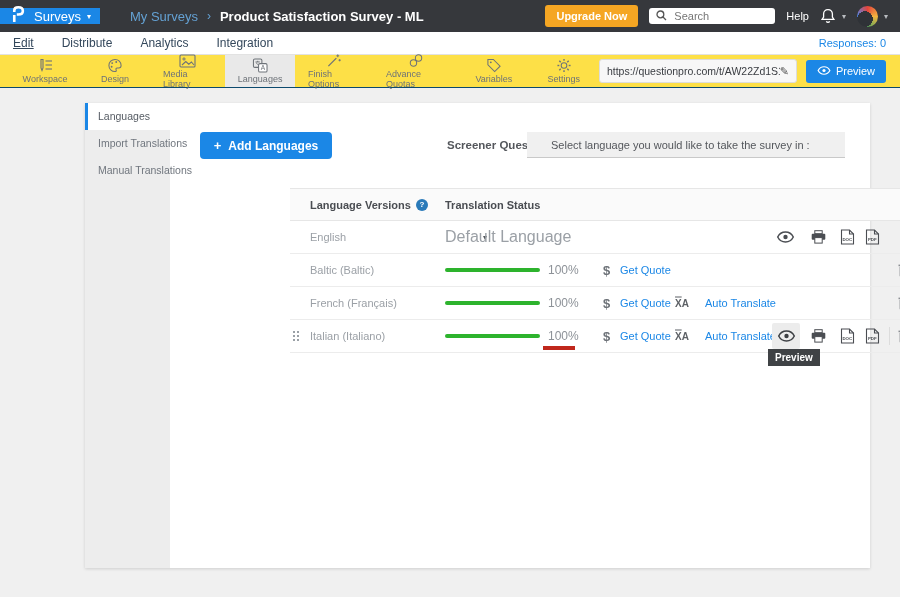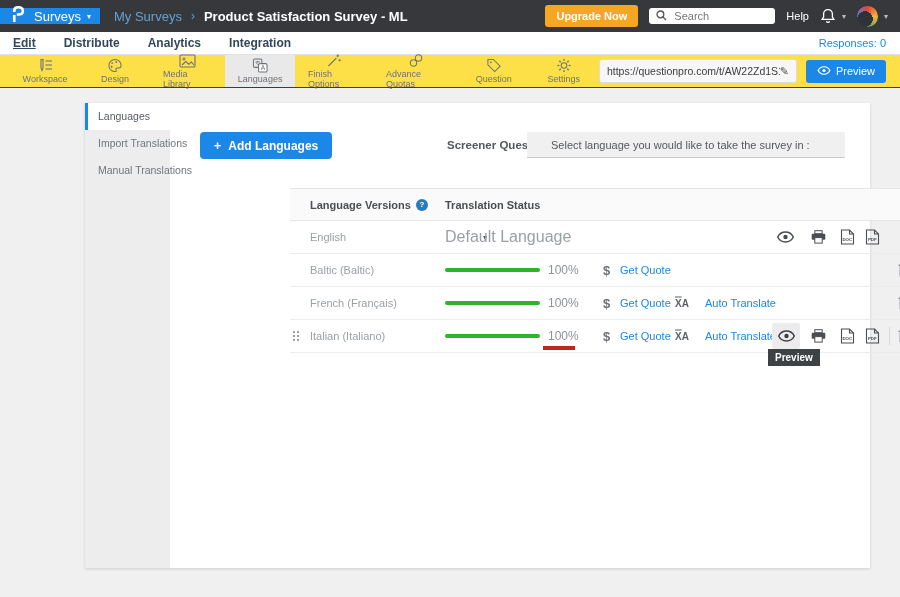--- a/index.html
+++ b/index.html
@@ -6,42 +6,42 @@
   body{width:900px;height:597px;position:relative;overflow:hidden;background:#f0f0f0;
        font-family:"Liberation Sans",sans-serif;-webkit-font-smoothing:antialiased;}
   .screen{position:absolute;inset:0;}
 
   
   .topbar{position:absolute;top:0;left:0;right:0;height:32px;background:#36383c;display:flex;align-items:center;}
   .logo-block{width:100px;height:16px;background:#1b87e6;display:flex;align-items:center;gap:9px;
               padding-left:11px;box-sizing:border-box;cursor:pointer;}
   .app-name{color:#fff;font-size:13px;}
   .app-caret{color:#fff;font-size:8px;margin-left:-3px;}
-  .breadcrumb{display:flex;align-items:center;gap:9px;margin-left:14px;font-size:13px;}
+  .breadcrumb{display:flex;align-items:center;gap:9px;margin-left:30px;font-size:13px;}
   .bc-parent{color:#64a1d3;cursor:pointer;}
   .bc-sep{color:#64a1d3;font-size:12px;}
   .bc-title{color:#ffffff;font-weight:bold;}
   .topbar-right{margin-left:auto;display:flex;align-items:center;gap:11px;padding-right:12px;padding-left:42px;}
   .upgrade-btn{background:#f5a623;color:#fff;font-size:11px;font-weight:bold;border:none;
                padding:5px 11px;border-radius:3px;cursor:pointer;}
   .search-box{width:112px;height:16px;background:#fff;border-radius:3px;display:flex;align-items:center;
               gap:5px;padding:0 7px;}
   .search-box input{border:none;outline:none;width:84px;font-size:11px;color:#333;background:transparent;
                     font-family:"Liberation Sans",sans-serif;}
   .help-link{color:#fff;font-size:11px;cursor:pointer;}
   .icon-caret{color:#b9bcc0;font-size:8px;margin-left:-5px;}
   .bell{cursor:pointer;display:flex;align-items:center;}
   .avatar{width:21px;height:21px;border-radius:50%;cursor:pointer;
           background:radial-gradient(circle at 38% 62%, #2f3237 42%, rgba(0,0,0,0) 43%),
                      conic-gradient(#e5443b,#f3b53f,#58a55c,#4a89f3,#e5443b);}
 
   
   .nav-row{position:absolute;top:32px;left:0;right:0;height:22px;background:#fff;
            border-bottom:1px solid #e2e2e2;display:flex;align-items:center;}
-  .nav-tab{font-size:12px;font-weight:bold;color:#33475b;padding:0 14px;cursor:pointer;}
+  .nav-tab{font-size:12px;font-weight:normal;color:#33475b;padding:0 14px;cursor:pointer;}
   .nav-tab:first-child{padding-left:13px;}
   .nav-tab.active{text-decoration:underline;}
   .responses{margin-left:auto;padding-right:14px;font-size:11px;color:#1b87e6;}
 
   
   .toolbar{position:absolute;top:55px;left:0;right:0;height:32px;background:#fde047;
            border-bottom:1px solid #0c4a6e;display:flex;align-items:stretch;padding-left:10px;}
   .tool-item{display:flex;flex-direction:column;align-items:center;justify-content:center;gap:1px;
              padding:0 13px;min-width:44px;font-size:9px;color:#6d7278;cursor:pointer;}
   .tool-item.active{background:#e9e9e9;}
@@ -229,21 +229,21 @@
       </span>
       <span>Advance Quotas</span>
     </div>
     <div class="tool-item">
       <span>
         <svg width="16" height="15" viewBox="0 0 16 16">
           <path d="M1.5 1.5h5.8L14.5 8.7 8.7 14.5 1.5 7.3z" fill="none" stroke="#6d7278" stroke-width="1.1"></path>
           <circle cx="4.6" cy="4.6" r="1" fill="#6d7278"></circle>
         </svg>
       </span>
-      <span>Question</span>
+      <span>Variables</span>
     </div>
     <div class="tool-item">
       <span>
         <svg width="16" height="15" viewBox="0 0 16 16">
           <circle cx="8" cy="8" r="3" fill="none" stroke="#6d7278" stroke-width="1.1"></circle>
           <g stroke="#6d7278" stroke-width="1.5">
             <line x1="8" y1="1" x2="8" y2="3"></line>
               <line x1="8" y1="13" x2="8" y2="15"></line>
             <line x1="1" y1="8" x2="3" y2="8"></line>
               <line x1="13" y1="8" x2="15" y2="8"></line>

